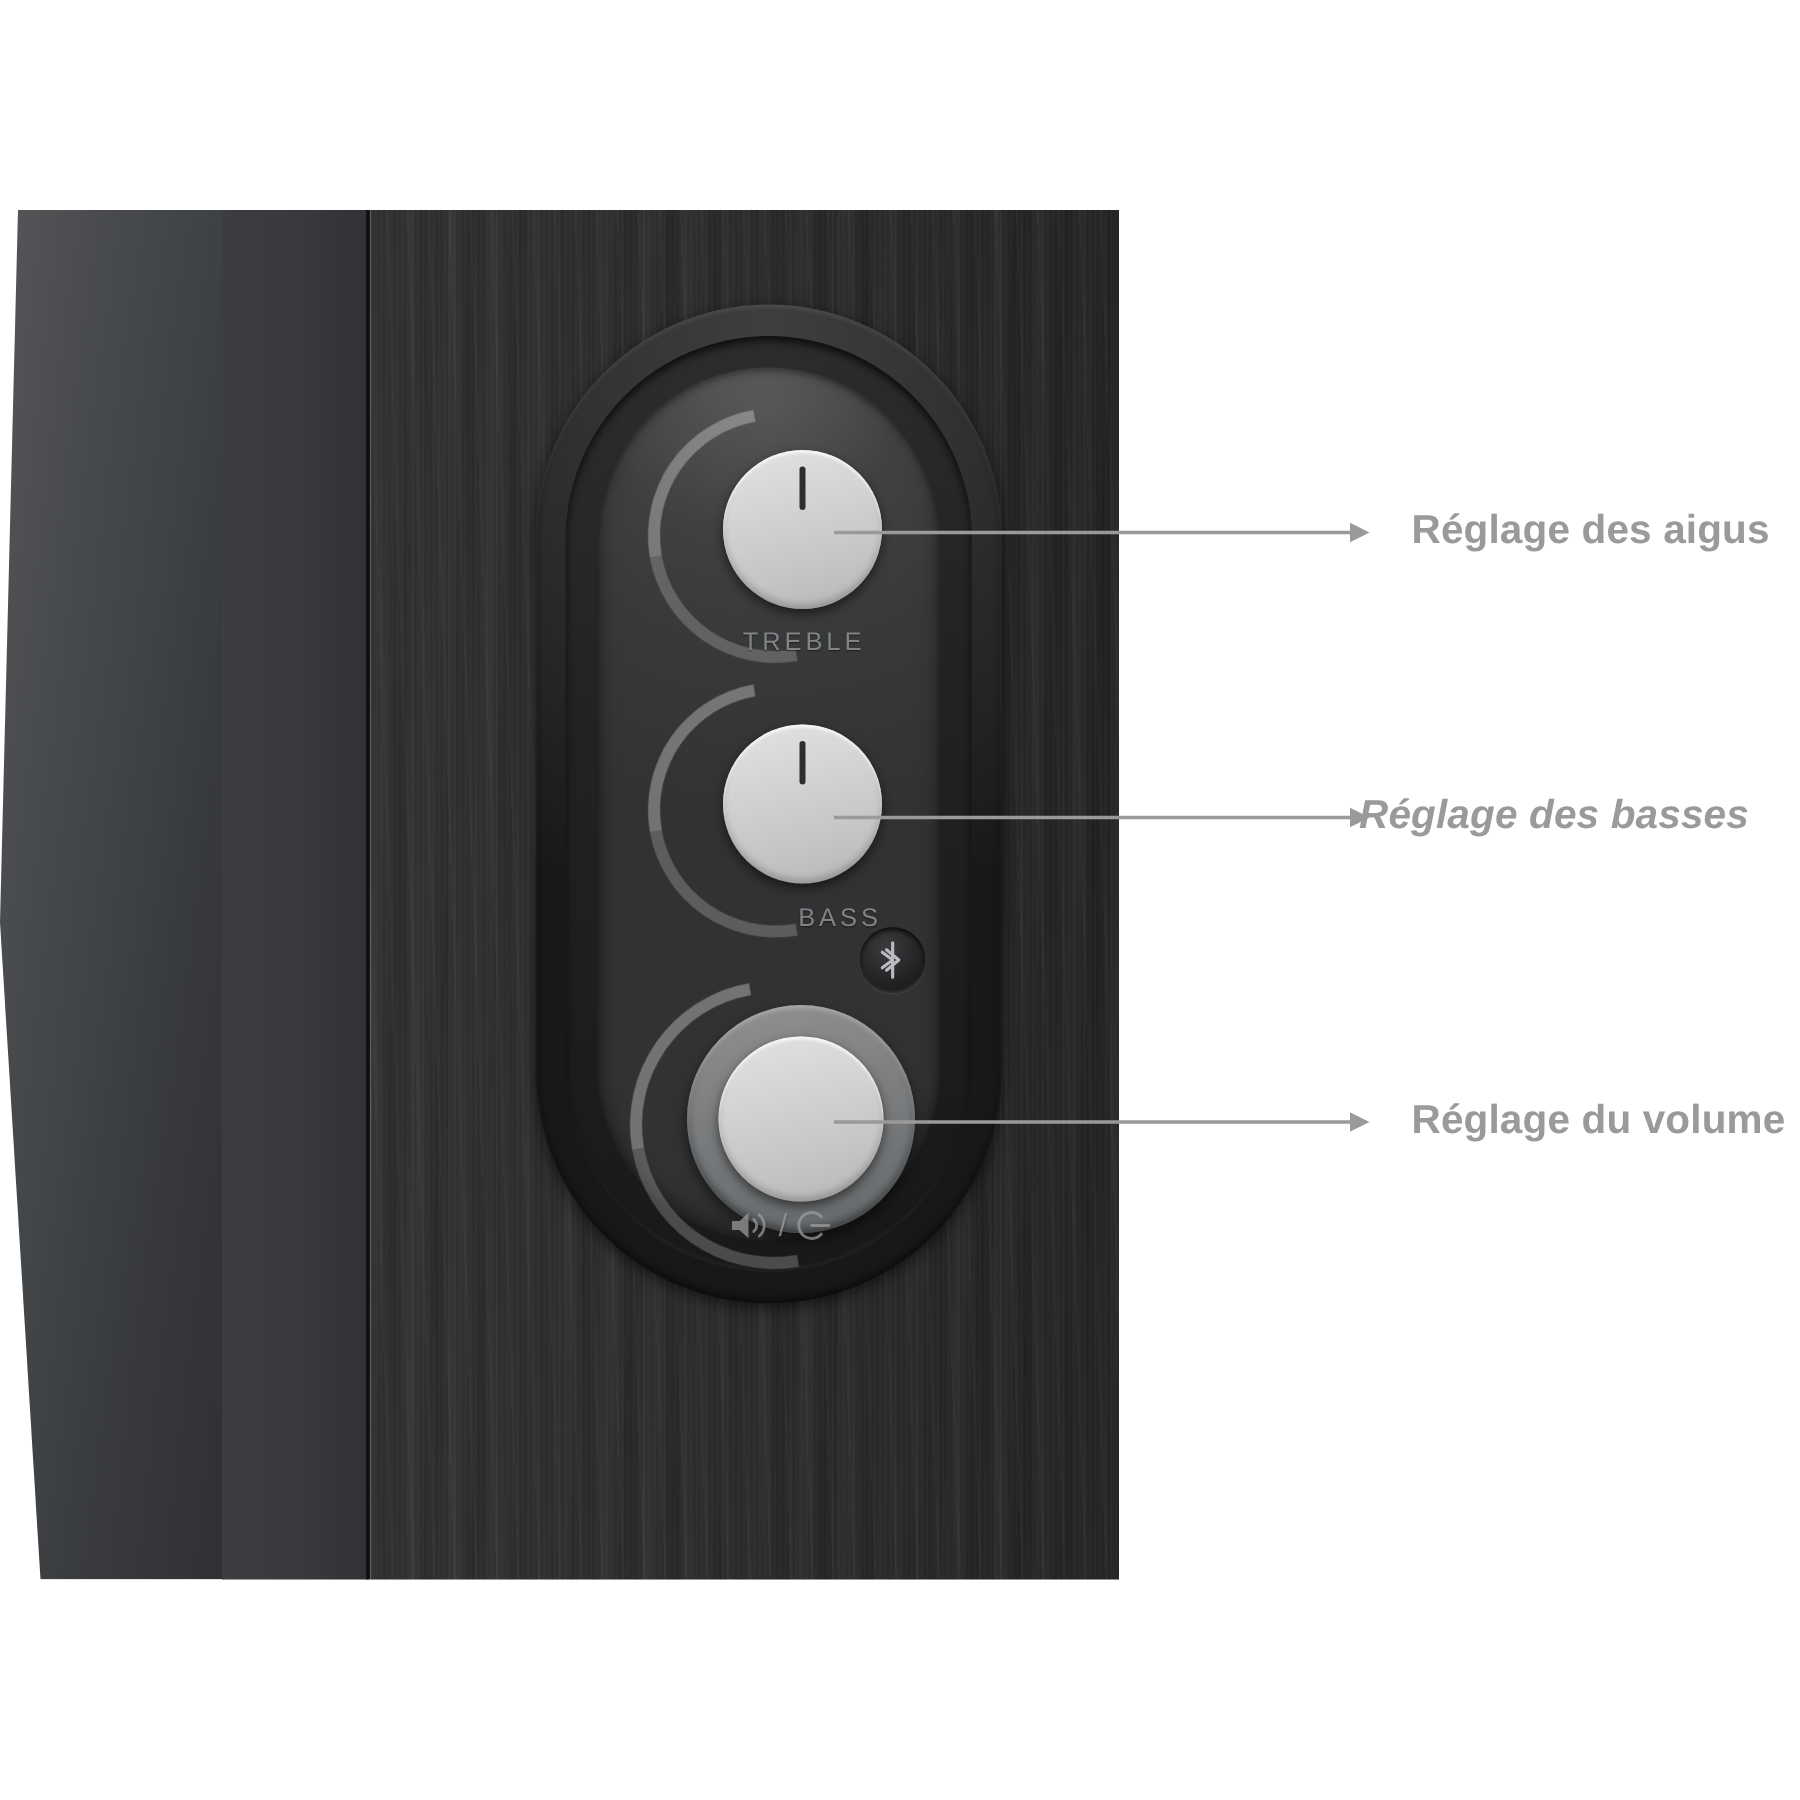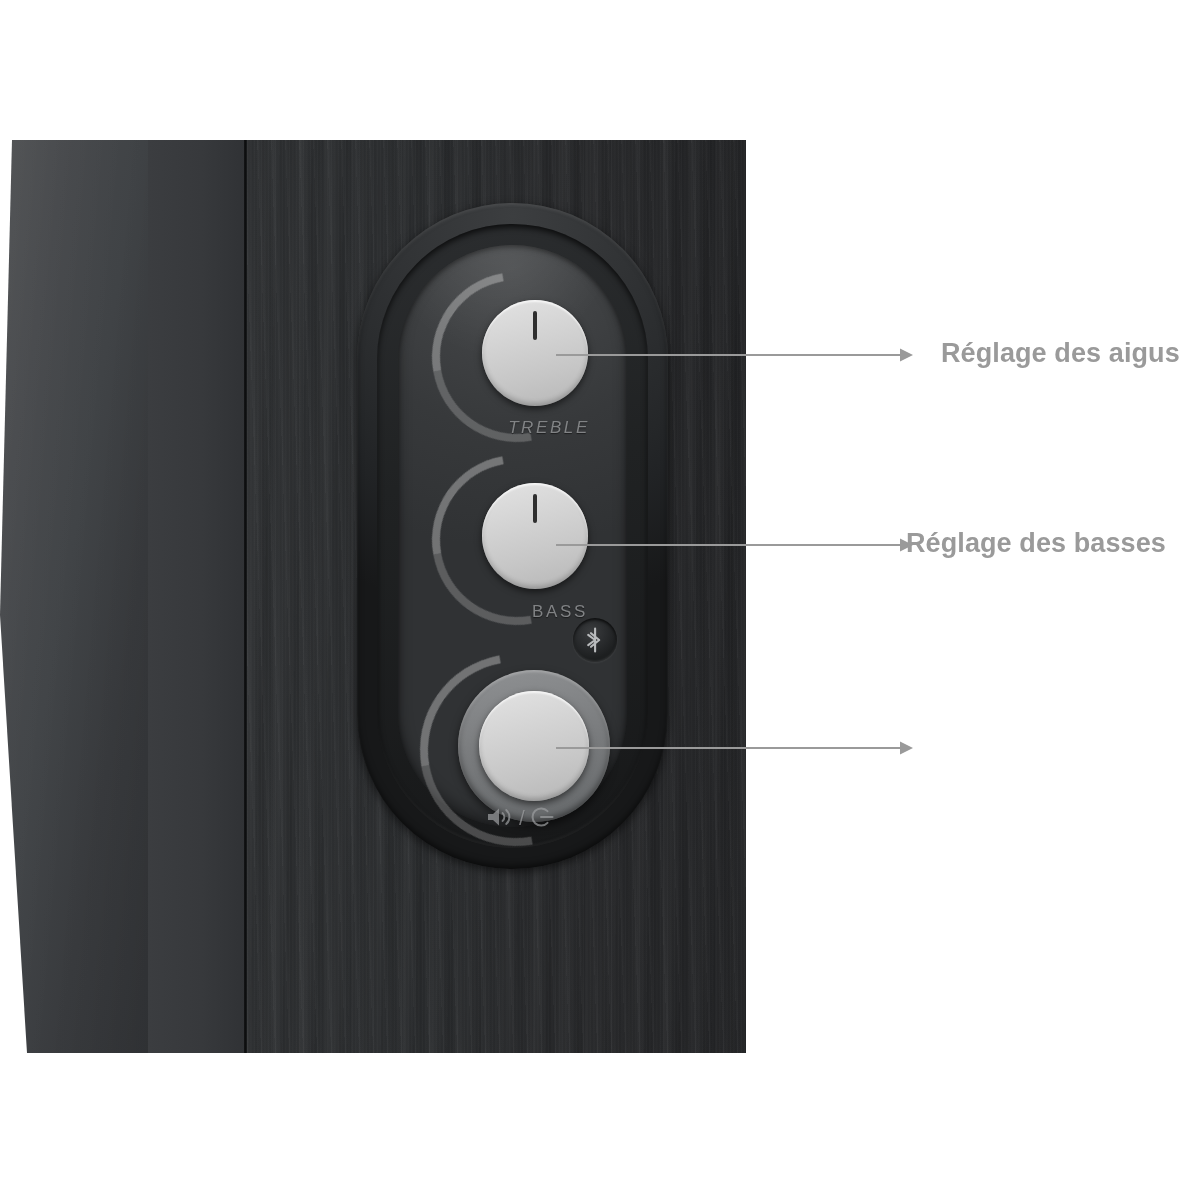--- a/index.html
+++ b/index.html
@@ -287,21 +287,21 @@
   <div class="bezel-outer"></div>
   <div class="bezel-ring"></div>
   <div class="panel-inner"></div>
 
   <div class="knob-group" style="left:432px; top:272px; width:170px; height:170px;">
     <div class="arc" style="left:0px; top:0px; width:154px; height:154px;"></div>
     <div class="knob" style="left:50px; top:28px; width:106px; height:106px;">
       <div class="knob-indicator" style="top:11px; height:29px;"></div>
     </div>
   </div>
-  <div class="knob-label" style="left:449px; top:418px;font-style:italic;">TREBLE</div>
+  <div class="knob-label" style="left:436px; top:418px;">TREBLE</div>
 
   <div class="knob-group" style="left:432px; top:455px; width:170px; height:170px;">
     <div class="arc" style="left:0px; top:0px; width:154px; height:154px;"></div>
     <div class="knob" style="left:50px; top:28px; width:106px; height:106px;">
       <div class="knob-indicator" style="top:11px; height:29px;"></div>
     </div>
   </div>
   <div class="knob-label" style="left:460px; top:602px;">BASS</div>
 
   <div class="bt-button">
@@ -341,15 +341,16 @@
       <polygon points="900,538.5 913,545 900,551.5" fill="#9a9a9a"></polygon>
     </g>
 
     <g>
       <line x1="556" y1="748" x2="900" y2="748" stroke="#9a9a9a" stroke-width="2.2"></line>
       <polygon points="900,741.5 913,748 900,754.5" fill="#9a9a9a"></polygon>
     </g>
   </svg>
 
   <div class="anno-label" style="left:941px; top:338px;">Réglage des aigus</div>
-  <div class="anno-label" style="left:906px; top:528px;">Réglage des basses</div>
+  <div class="anno-label" style="left:906px; top:528px;font-style:italic;">Réglage des basses</div>
+  <div class="anno-label" style="left:941px; top:731px;">Réglage du volume</div>
 
 </div>
 
 </body></html>

